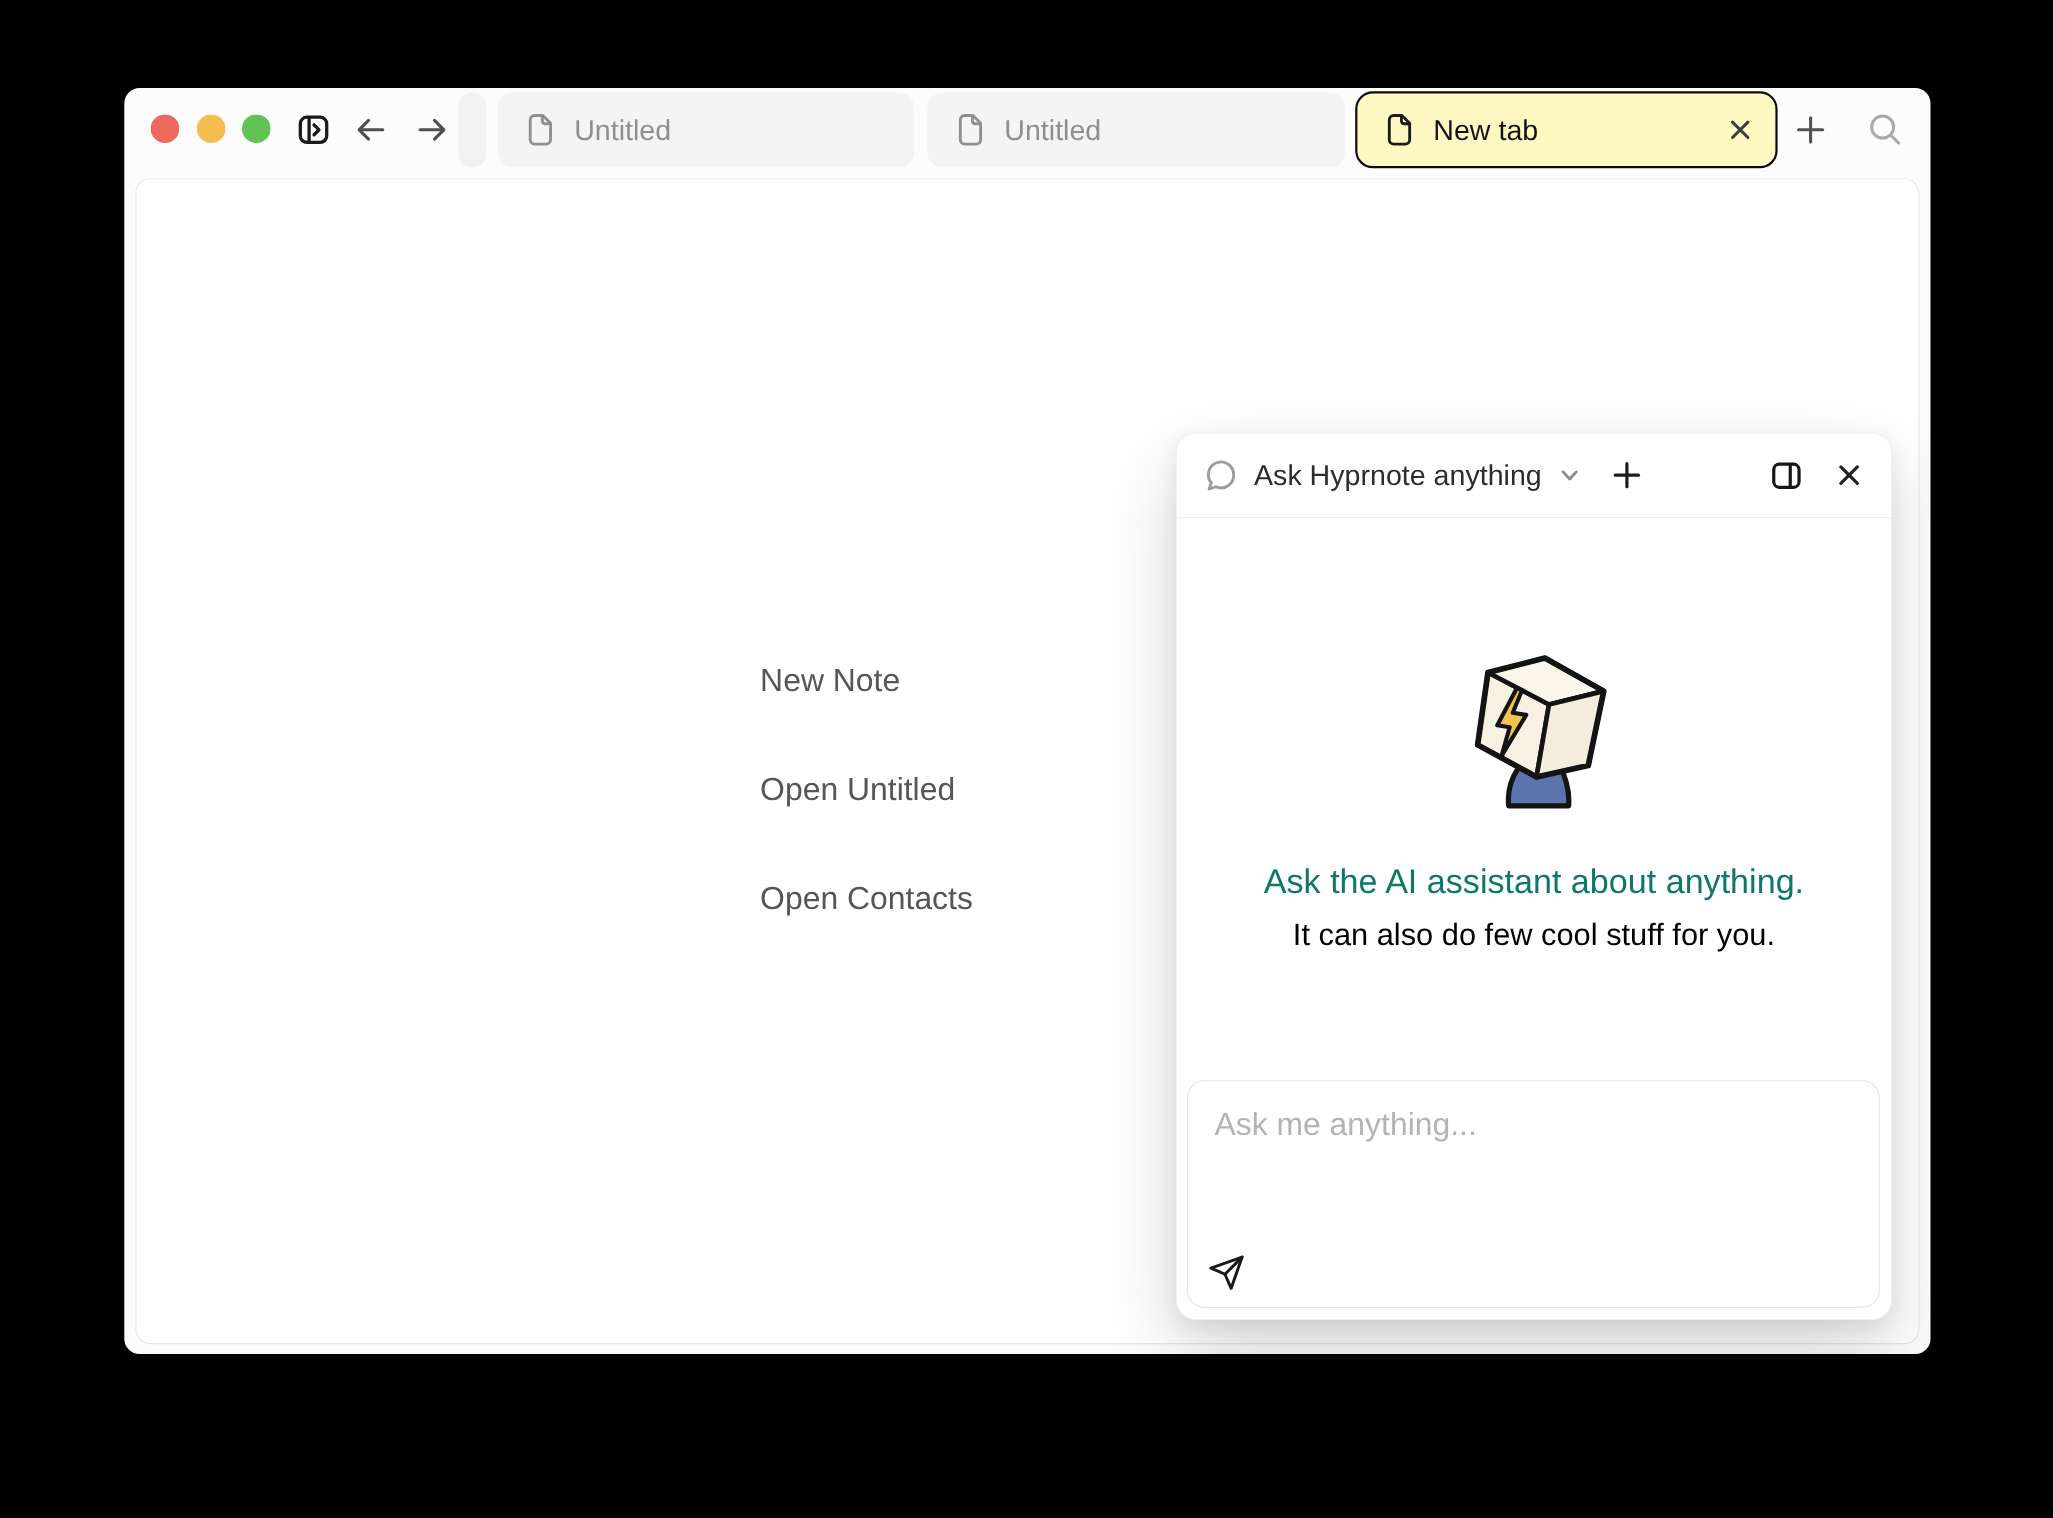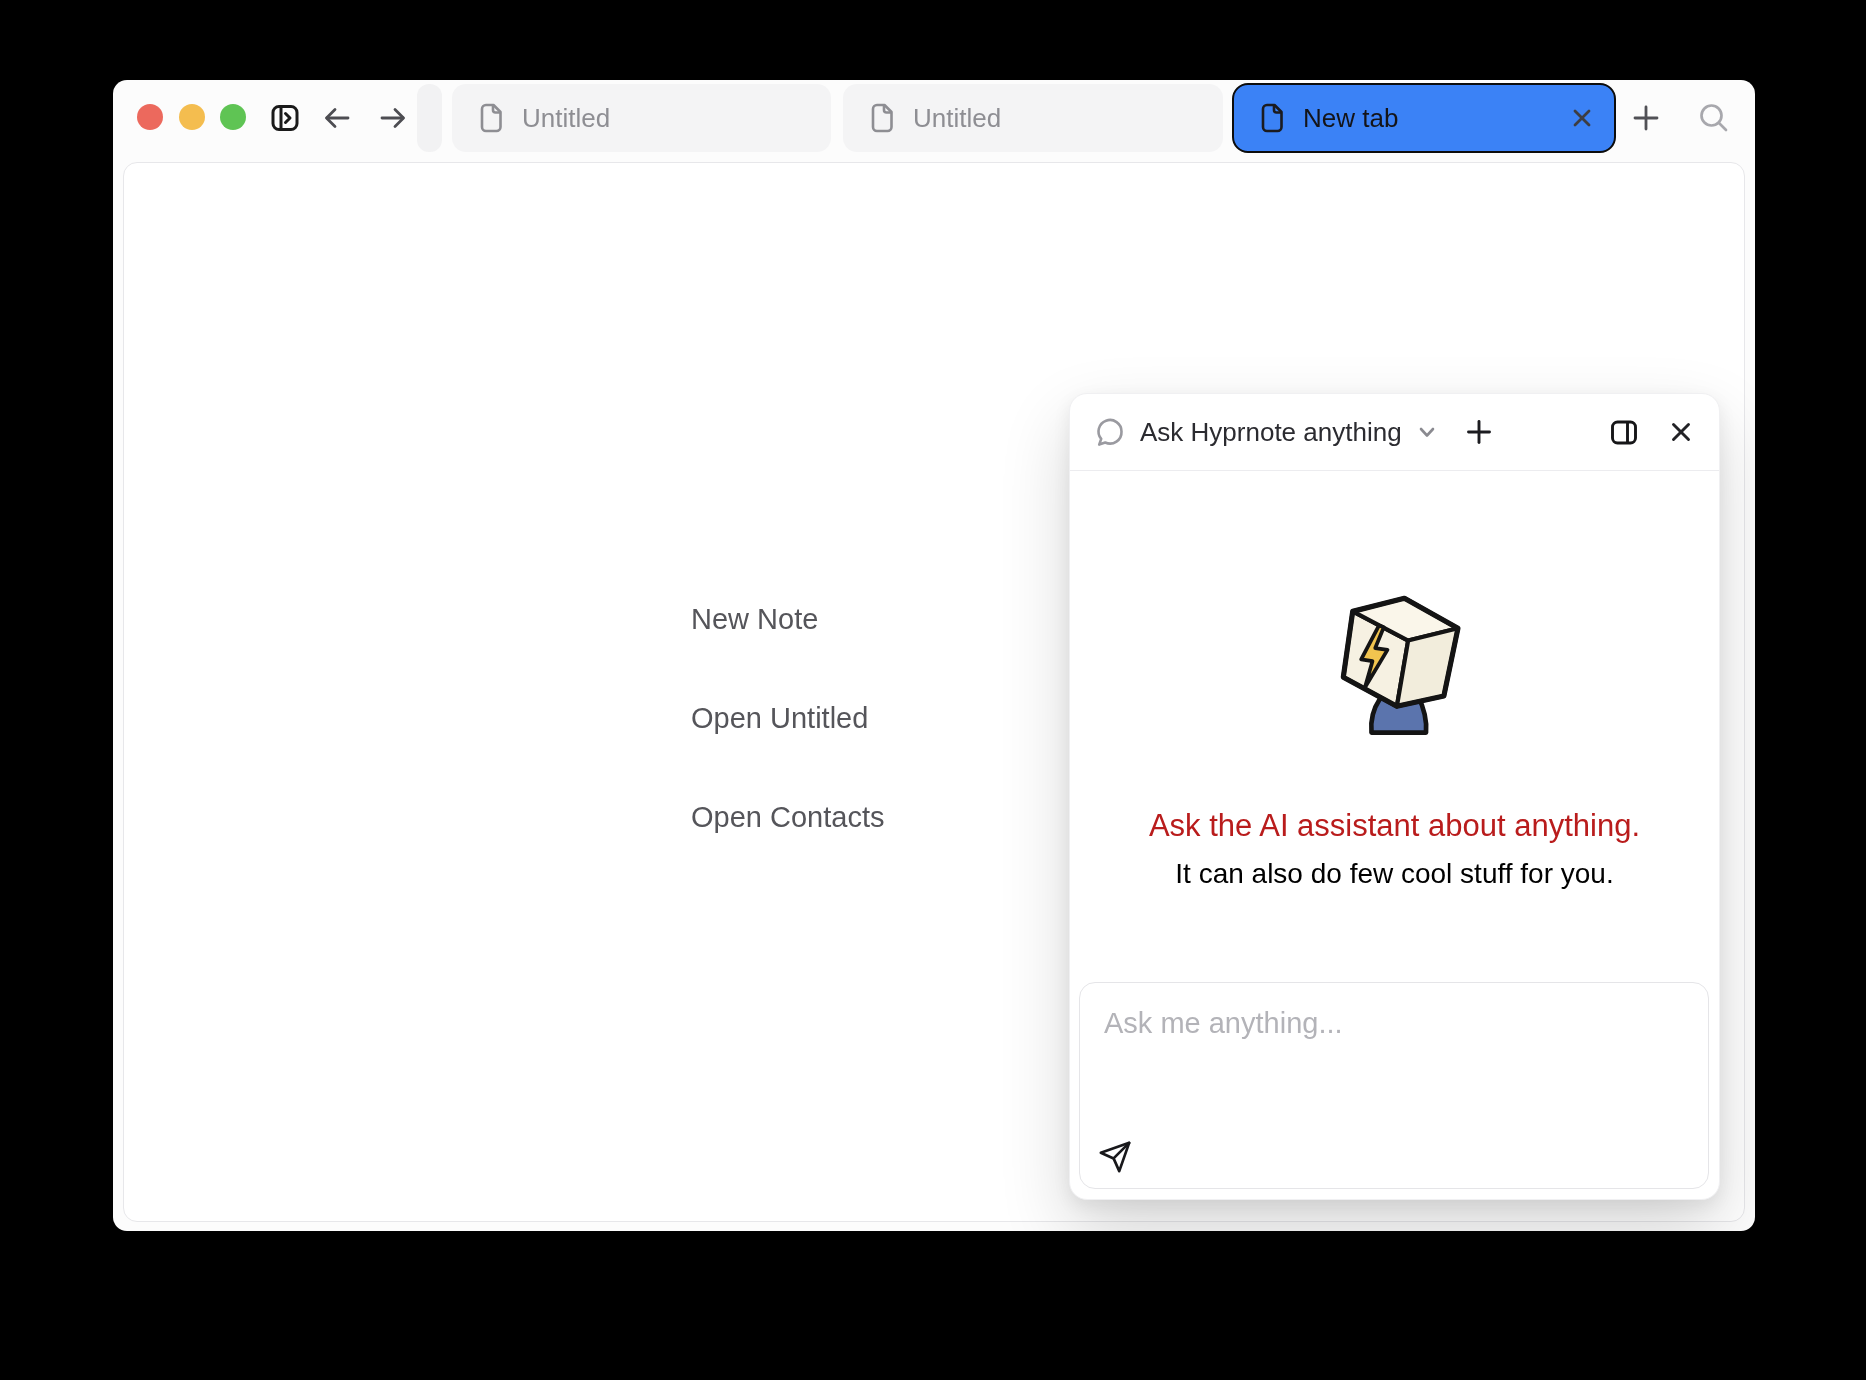--- a/index.html
+++ b/index.html
@@ -17,21 +17,21 @@
   .sidebar-toggle{left:157px;top:23px;width:30px;height:30px;}
   .nav-back{left:207px;top:21px;width:34px;height:34px;}
   .nav-fwd{left:263px;top:21px;width:34px;height:34px;}
   .strip-divider{position:absolute;left:304px;top:4px;width:25px;height:68px;border-radius:12px;background:#f2f2f3;}
 
   .tab{position:absolute;top:4px;height:68px;border-radius:14px;background:#f4f4f5;display:flex;align-items:center;color:#8e8e93;font-size:26px;box-sizing:border-box;}
   .tab .ficon{margin-left:26px;flex:0 0 auto;}
   .tab .tab-label{margin-left:18px;white-space:nowrap;text-align:right;}
   .tab.t1{left:339px;width:379px;}
   .tab.t2{left:730px;width:380px;}
-  .tab.active{left:1119px;top:3px;width:384px;height:70px;background:#3b82f6;border:2.5px solid #0c0c0c;border-radius:16px;color:#141418;}
+  .tab.active{left:1119px;top:3px;width:384px;height:70px;background:#fef9c3;border:2.5px solid #0c0c0c;border-radius:16px;color:#141418;}
   .tab.active .ficon{margin-left:25px;}
   .tab-close{position:absolute;right:18px;top:50%;transform:translateY(-50%);background:none;border:none;padding:0;width:28px;height:28px;display:flex;align-items:center;justify-content:center;}
   .newtab-btn{left:1516px;top:21px;width:34px;height:34px;}
   .search-btn{left:1584px;top:21px;width:34px;height:34px;}
 
   
   .card{position:absolute;left:10px;top:82px;width:1622px;height:1060px;background:#ffffff;border:1.5px solid #e7e7ea;border-radius:14px;box-sizing:border-box;}
   .links{position:absolute;left:567px;top:438px;display:flex;flex-direction:column;gap:63px;}
   .home-link{font-size:29px;line-height:36px;color:#55555a;background:none;border:none;padding:0;text-align:left;font-family:inherit;cursor:default;}
 
@@ -40,21 +40,21 @@
          box-shadow:0 30px 70px rgba(0,0,0,.16),0 6px 18px rgba(0,0,0,.07);}
   .panel-header{height:77px;display:flex;align-items:center;padding:0 24px;border-bottom:1.5px solid #ececef;box-sizing:border-box;justify-content:flex-end;}
   .panel-title{margin-left:14px;font-size:26px;font-weight:500;color:#2b2b30;white-space:nowrap;}
   .chev{margin-left:14px;}
   .hdr-plus{margin-left:26px;background:none;border:none;padding:0;display:flex;}
   .hdr-spacer{flex:1;}
   .hdr-panelbtn{background:none;border:none;padding:0;display:flex;}
   .hdr-close{margin-left:28px;background:none;border:none;padding:0;display:flex;}
 
   .mascot{display:block;margin:115px auto 0;}
-  .panel-heading{margin-top:65px;text-align:center;font-size:31px;line-height:38px;color:#b91c1c;}
+  .panel-heading{margin-top:41px;text-align:center;font-size:31px;line-height:38px;color:#0f766e;}
   .panel-sub{margin-top:12px;text-align:center;font-size:28px;line-height:34px;color:#000000;}
 
   .panel-input{position:absolute;left:9px;right:10px;bottom:10px;height:207px;border:1.5px solid #e5e5e8;border-radius:16px;box-sizing:border-box;background:#fff;}
   .panel-input textarea{display:block;width:100%;height:140px;box-sizing:border-box;border:none;outline:none;resize:none;background:transparent;
         padding:24px 24px 0 24px;font-family:inherit;font-size:29px;color:#3a3a3f;}
   .panel-input textarea::placeholder{color:#b3b3b8;opacity:1;}
   .send-btn{position:absolute;left:18px;bottom:14px;background:none;border:none;padding:0;display:flex;}
 </style>
 </head>
 <body>

